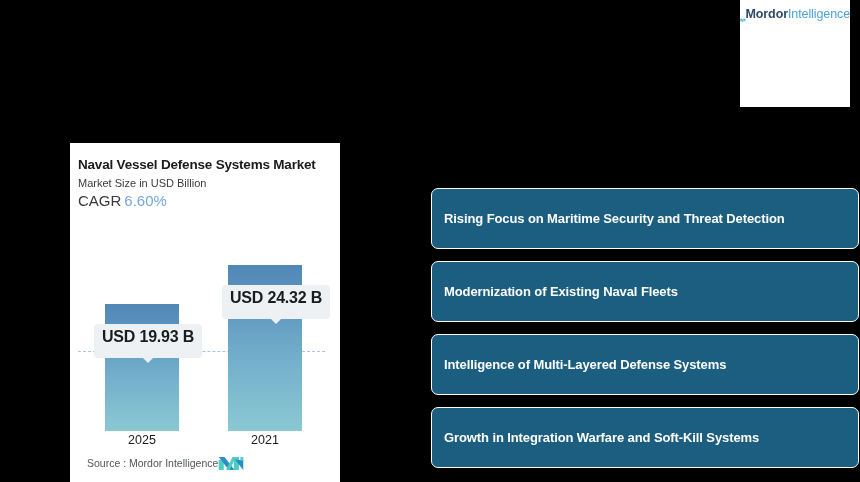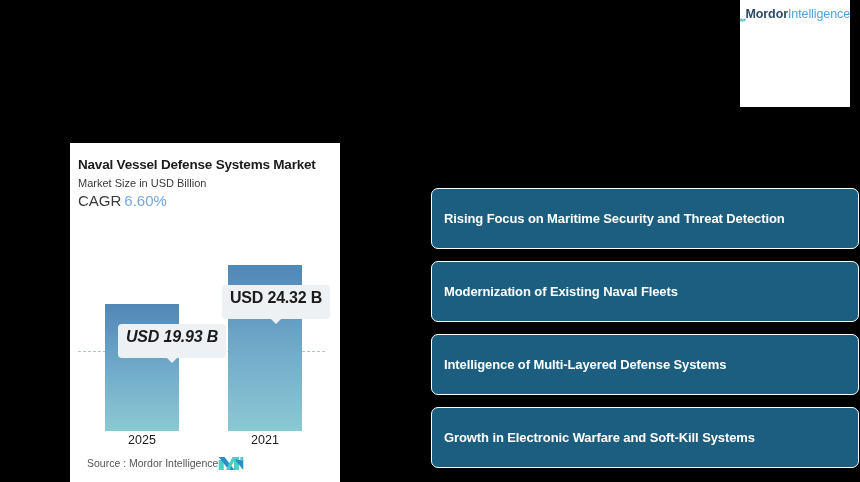--- a/index.html
+++ b/index.html
@@ -122,21 +122,21 @@
     position: absolute;
     left: 50%;
     margin-left: -5px;
     bottom: -5px;
     width: 0;
     height: 0;
     border-left: 5px solid transparent;
     border-right: 5px solid transparent;
     border-top: 5px solid #edf1f4;
   }
-  .label-1 { left: 48px;  top: 119px; font-style: italic; }
+  .label-1 { left: 24px;  top: 119px; }
   .label-2 { left: 152px; top: 80px; }
 
   .axis-labels {
     position: absolute;
     left: 0;
     bottom: 0;
     width: 261px;
     height: 20px;
   }
   .axis-tick {
@@ -255,15 +255,15 @@
   <div class="card">
     <span class="card-text">Rising Focus on Maritime Security and Threat Detection</span>
   </div>
   <div class="card">
     <span class="card-text">Modernization of Existing Naval Fleets</span>
   </div>
   <div class="card">
     <span class="card-text">Intelligence of Multi-Layered Defense Systems</span>
   </div>
   <div class="card">
-    <span class="card-text">Growth in Electronic Warfare and Soft-Kill Systems</span>
+    <span class="card-text">Growth in Integration Warfare and Soft-Kill Systems</span>
   </div>
 </div>
 
 </body></html>

